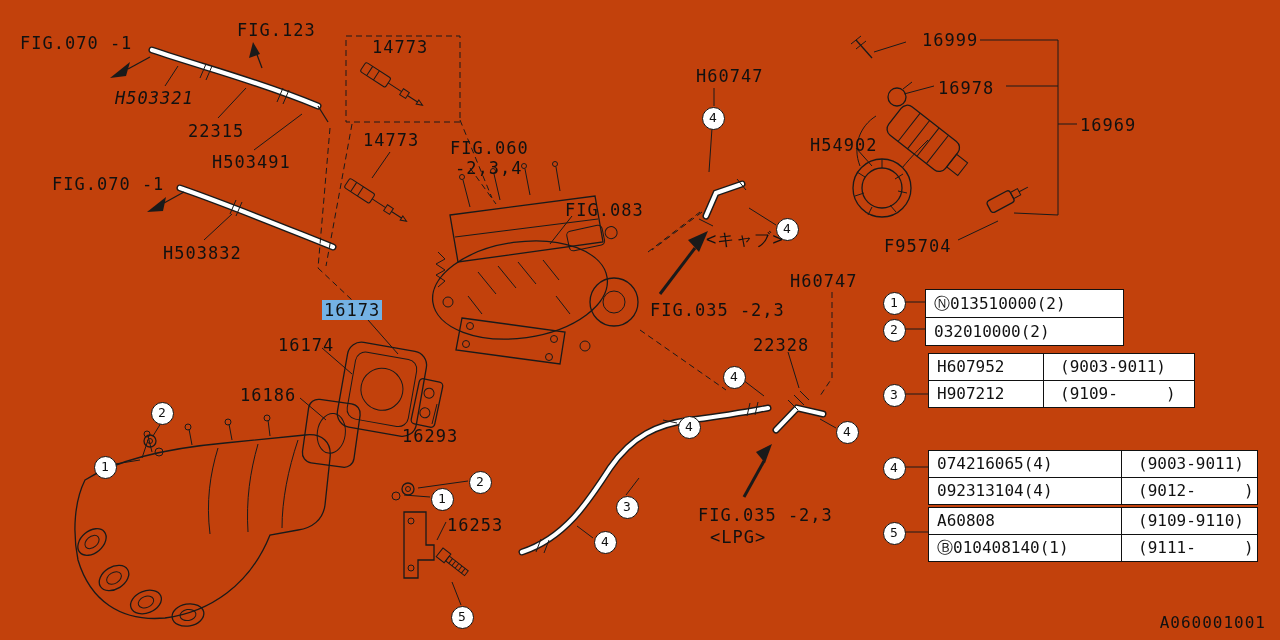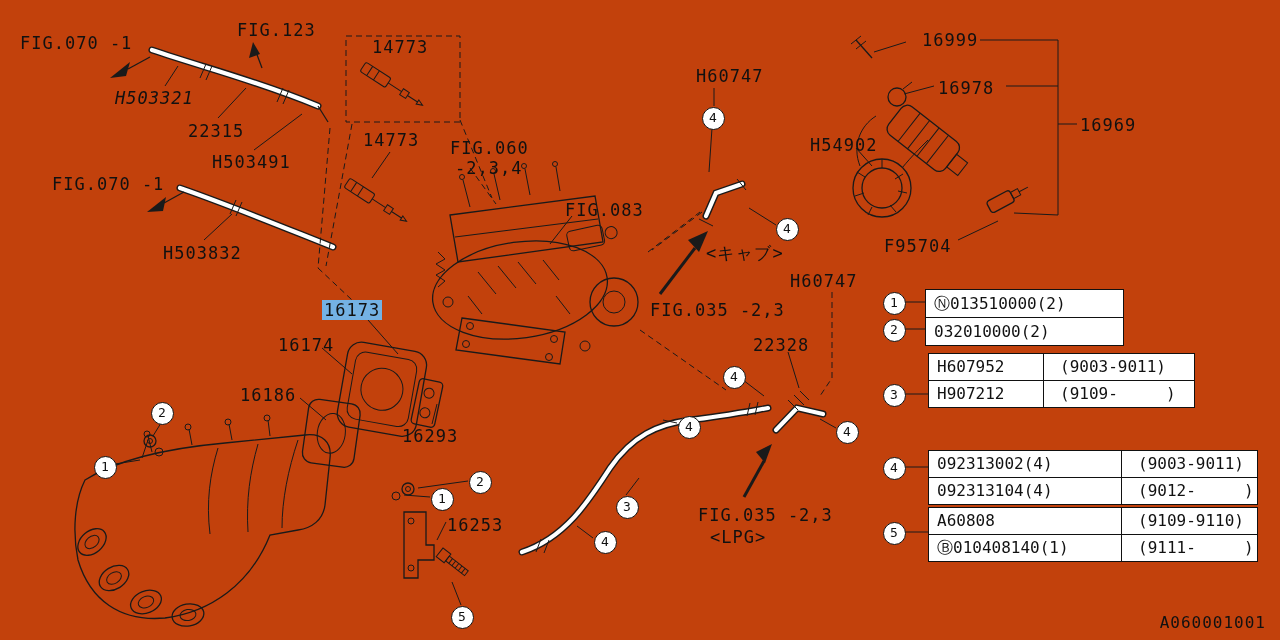--- a/index.html
+++ b/index.html
@@ -216,21 +216,21 @@
       <div class="plabel" style="left: 455px; top: 158px;">-2,3,4</div>
       <div class="plabel" style="left: 565px; top: 200px;">FIG.083</div>
       <div class="plabel" style="left: 52px; top: 174px;">FIG.070 -1</div>
       <div class="plabel" style="left: 163px; top: 243px;">H503832</div>
       <div class="plabel hl" style="left: 322px; top: 300px;">16173</div>
       <div class="plabel" style="left: 278px; top: 335px;">16174</div>
       <div class="plabel" style="left: 240px; top: 385px;">16186</div>
       <div class="plabel" style="left: 402px; top: 426px;">16293</div>
       <div class="plabel" style="left: 447px; top: 515px;">16253</div>
       <div class="plabel" style="left: 696px; top: 66px;">H60747</div>
-      <div class="plabel" style="left: 706px; top: 243px;">&lt;キャブ&gt;</div>
+      <div class="plabel" style="left: 706px; top: 229px;">&lt;キャブ&gt;</div>
       <div class="plabel" style="left: 650px; top: 300px;">FIG.035 -2,3</div>
       <div class="plabel" style="left: 790px; top: 271px;">H60747</div>
       <div class="plabel" style="left: 753px; top: 335px;">22328</div>
       <div class="plabel" style="left: 698px; top: 505px;">FIG.035 -2,3</div>
       <div class="plabel" style="left: 710px; top: 527px;">&lt;LPG&gt;</div>
       <div class="plabel" style="left: 910px; top: 30px; margin-left: 12px;">16999</div>
       <div class="plabel" style="left: 938px; top: 78px;">16978</div>
       <div class="plabel" style="left: 1080px; top: 115px;">16969</div>
       <div class="plabel" style="left: 810px; top: 135px;">H54902</div>
       <div class="plabel" style="left: 884px; top: 236px;">F95704</div>
@@ -272,21 +272,21 @@
         <span class="c2">(9003-9011)</span>
       </div>
       <div class="trow">
         <span class="c1" style="width:106px;">H907212</span>
         <span class="c2">(9109-     )</span>
       </div>
     </div>
 
     <div class="tgroup" style="left:928px;top:450px;width:328px;">
       <div class="trow">
-        <span class="c1" style="width:184px;">092313002(4)</span>
+        <span class="c1" style="width:184px;">074216065(4)</span>
         <span class="c2">(9003-9011)</span>
       </div>
       <div class="trow">
         <span class="c1" style="width:184px;">092313104(4)</span>
         <span class="c2">(9012-     )</span>
       </div>
     </div>
 
     <div class="tgroup" style="left:928px;top:507px;width:328px;">
       <div class="trow">

